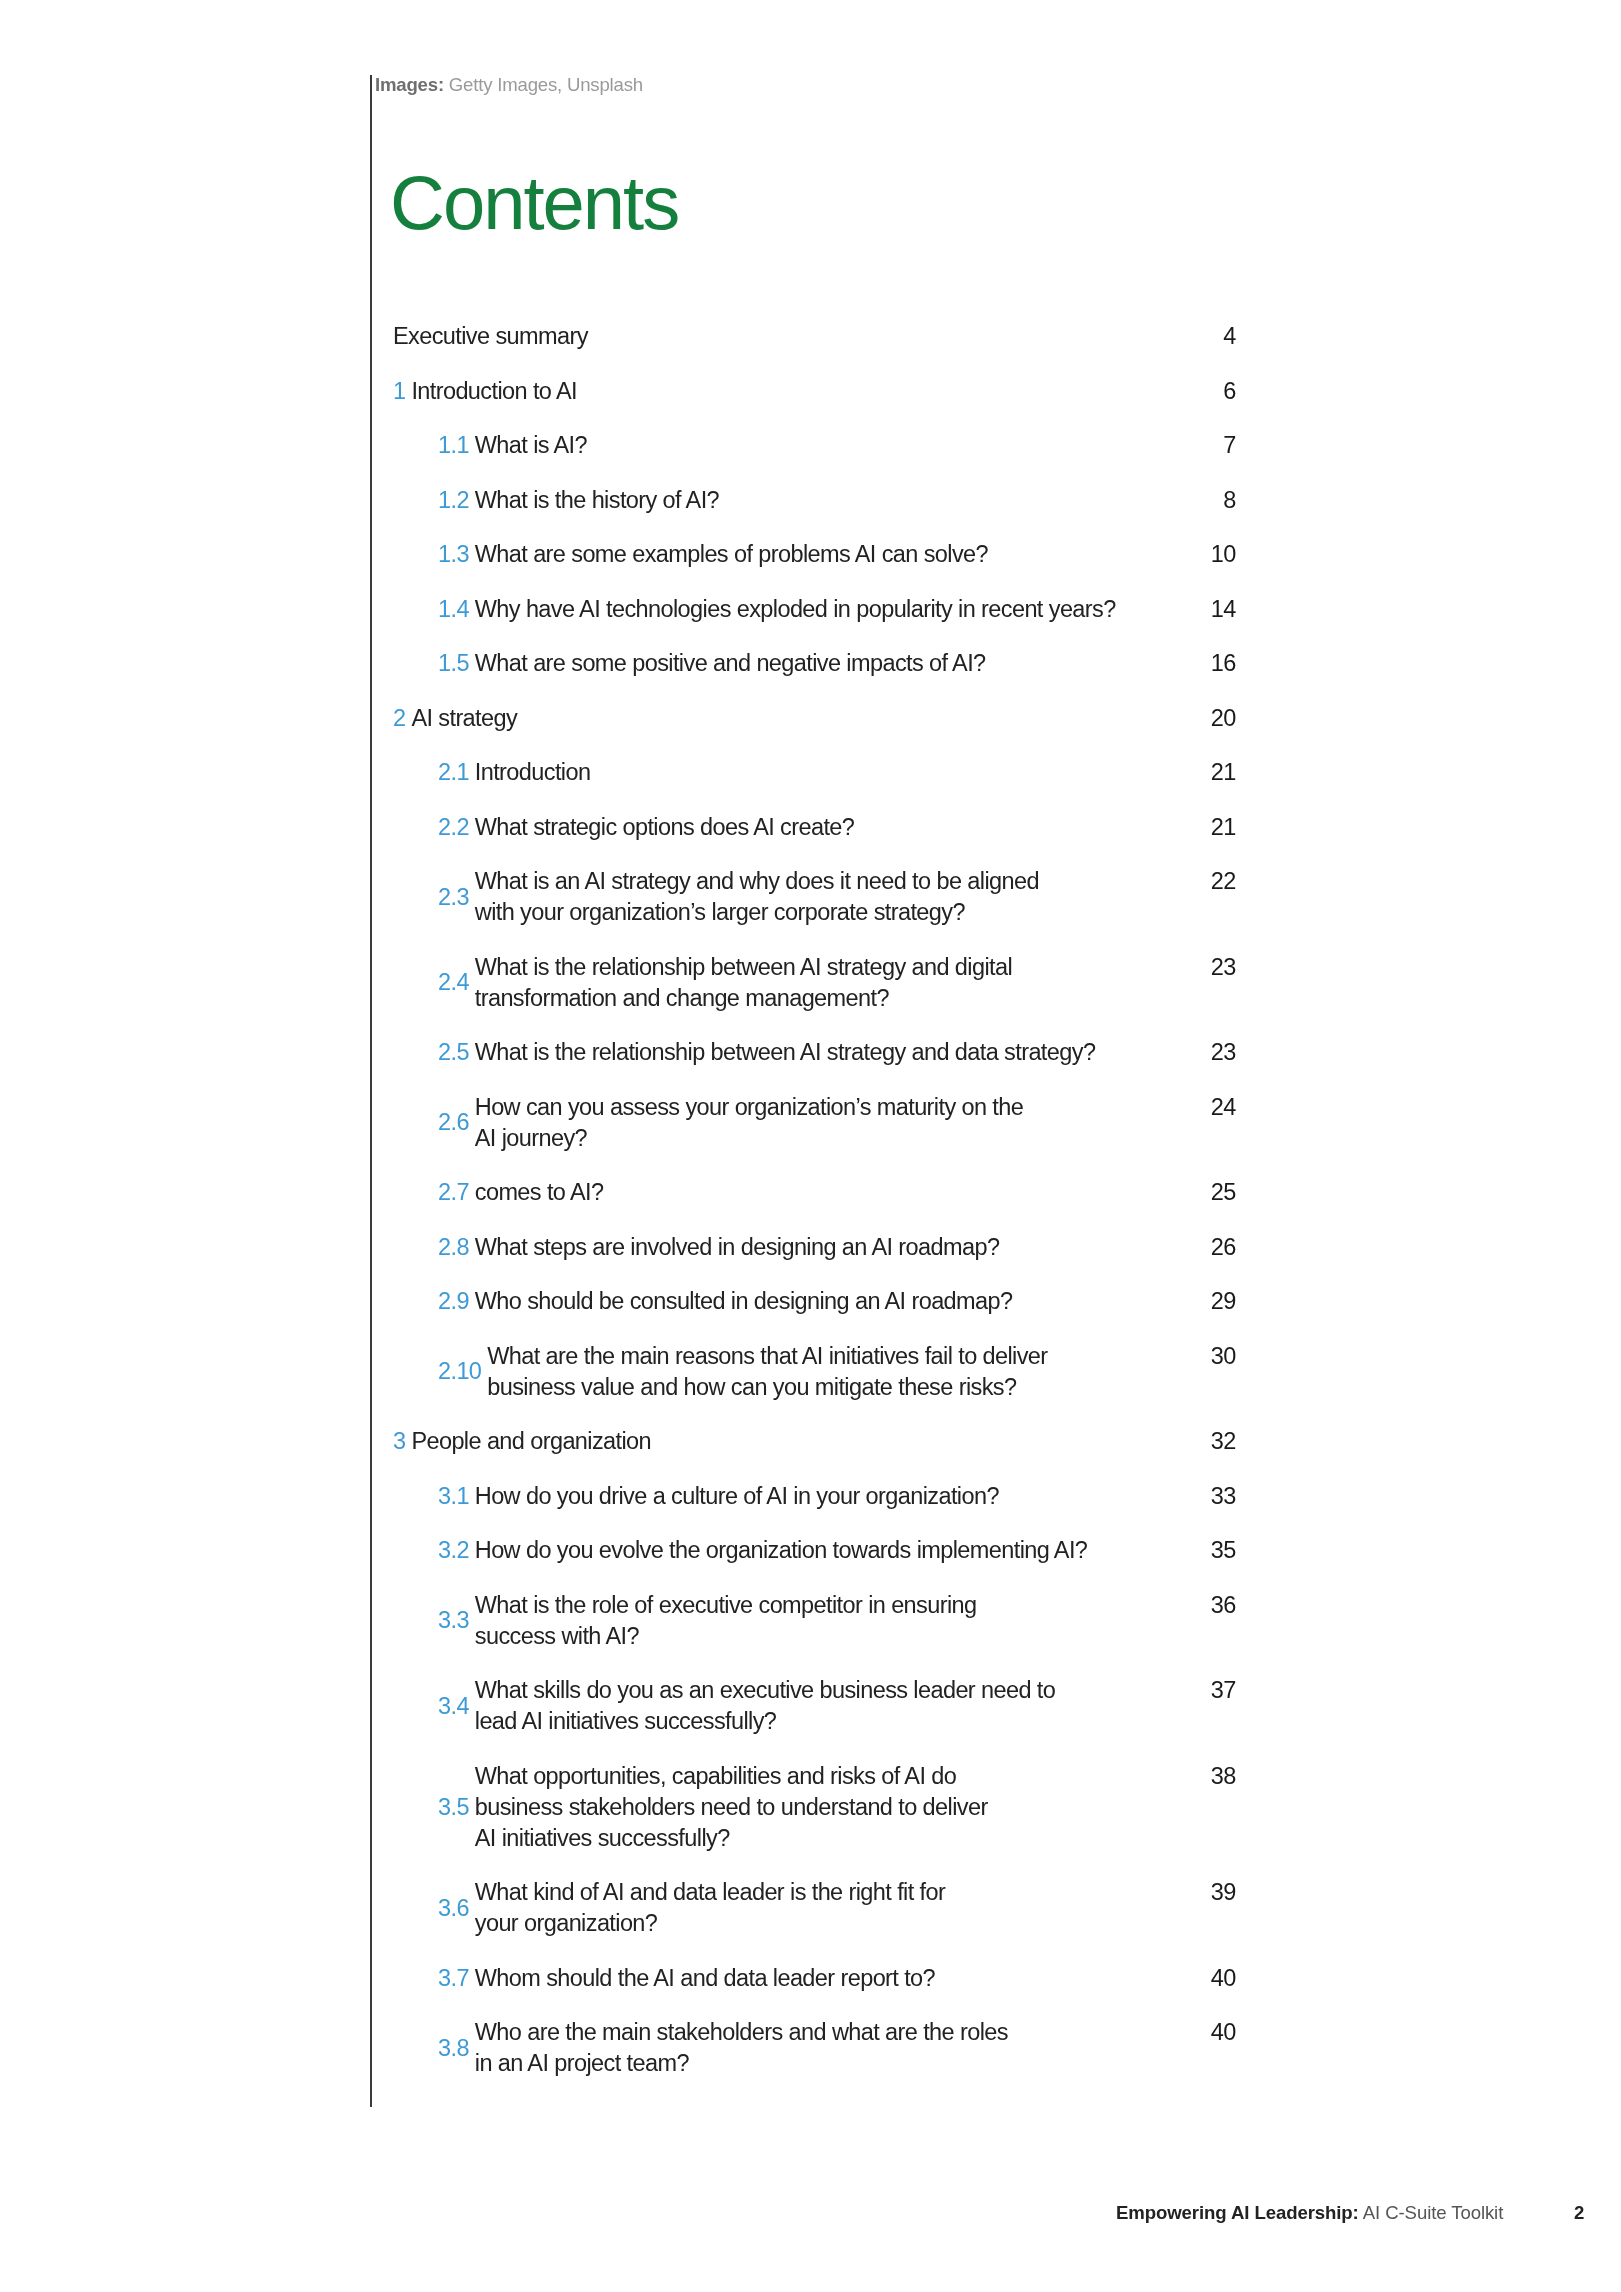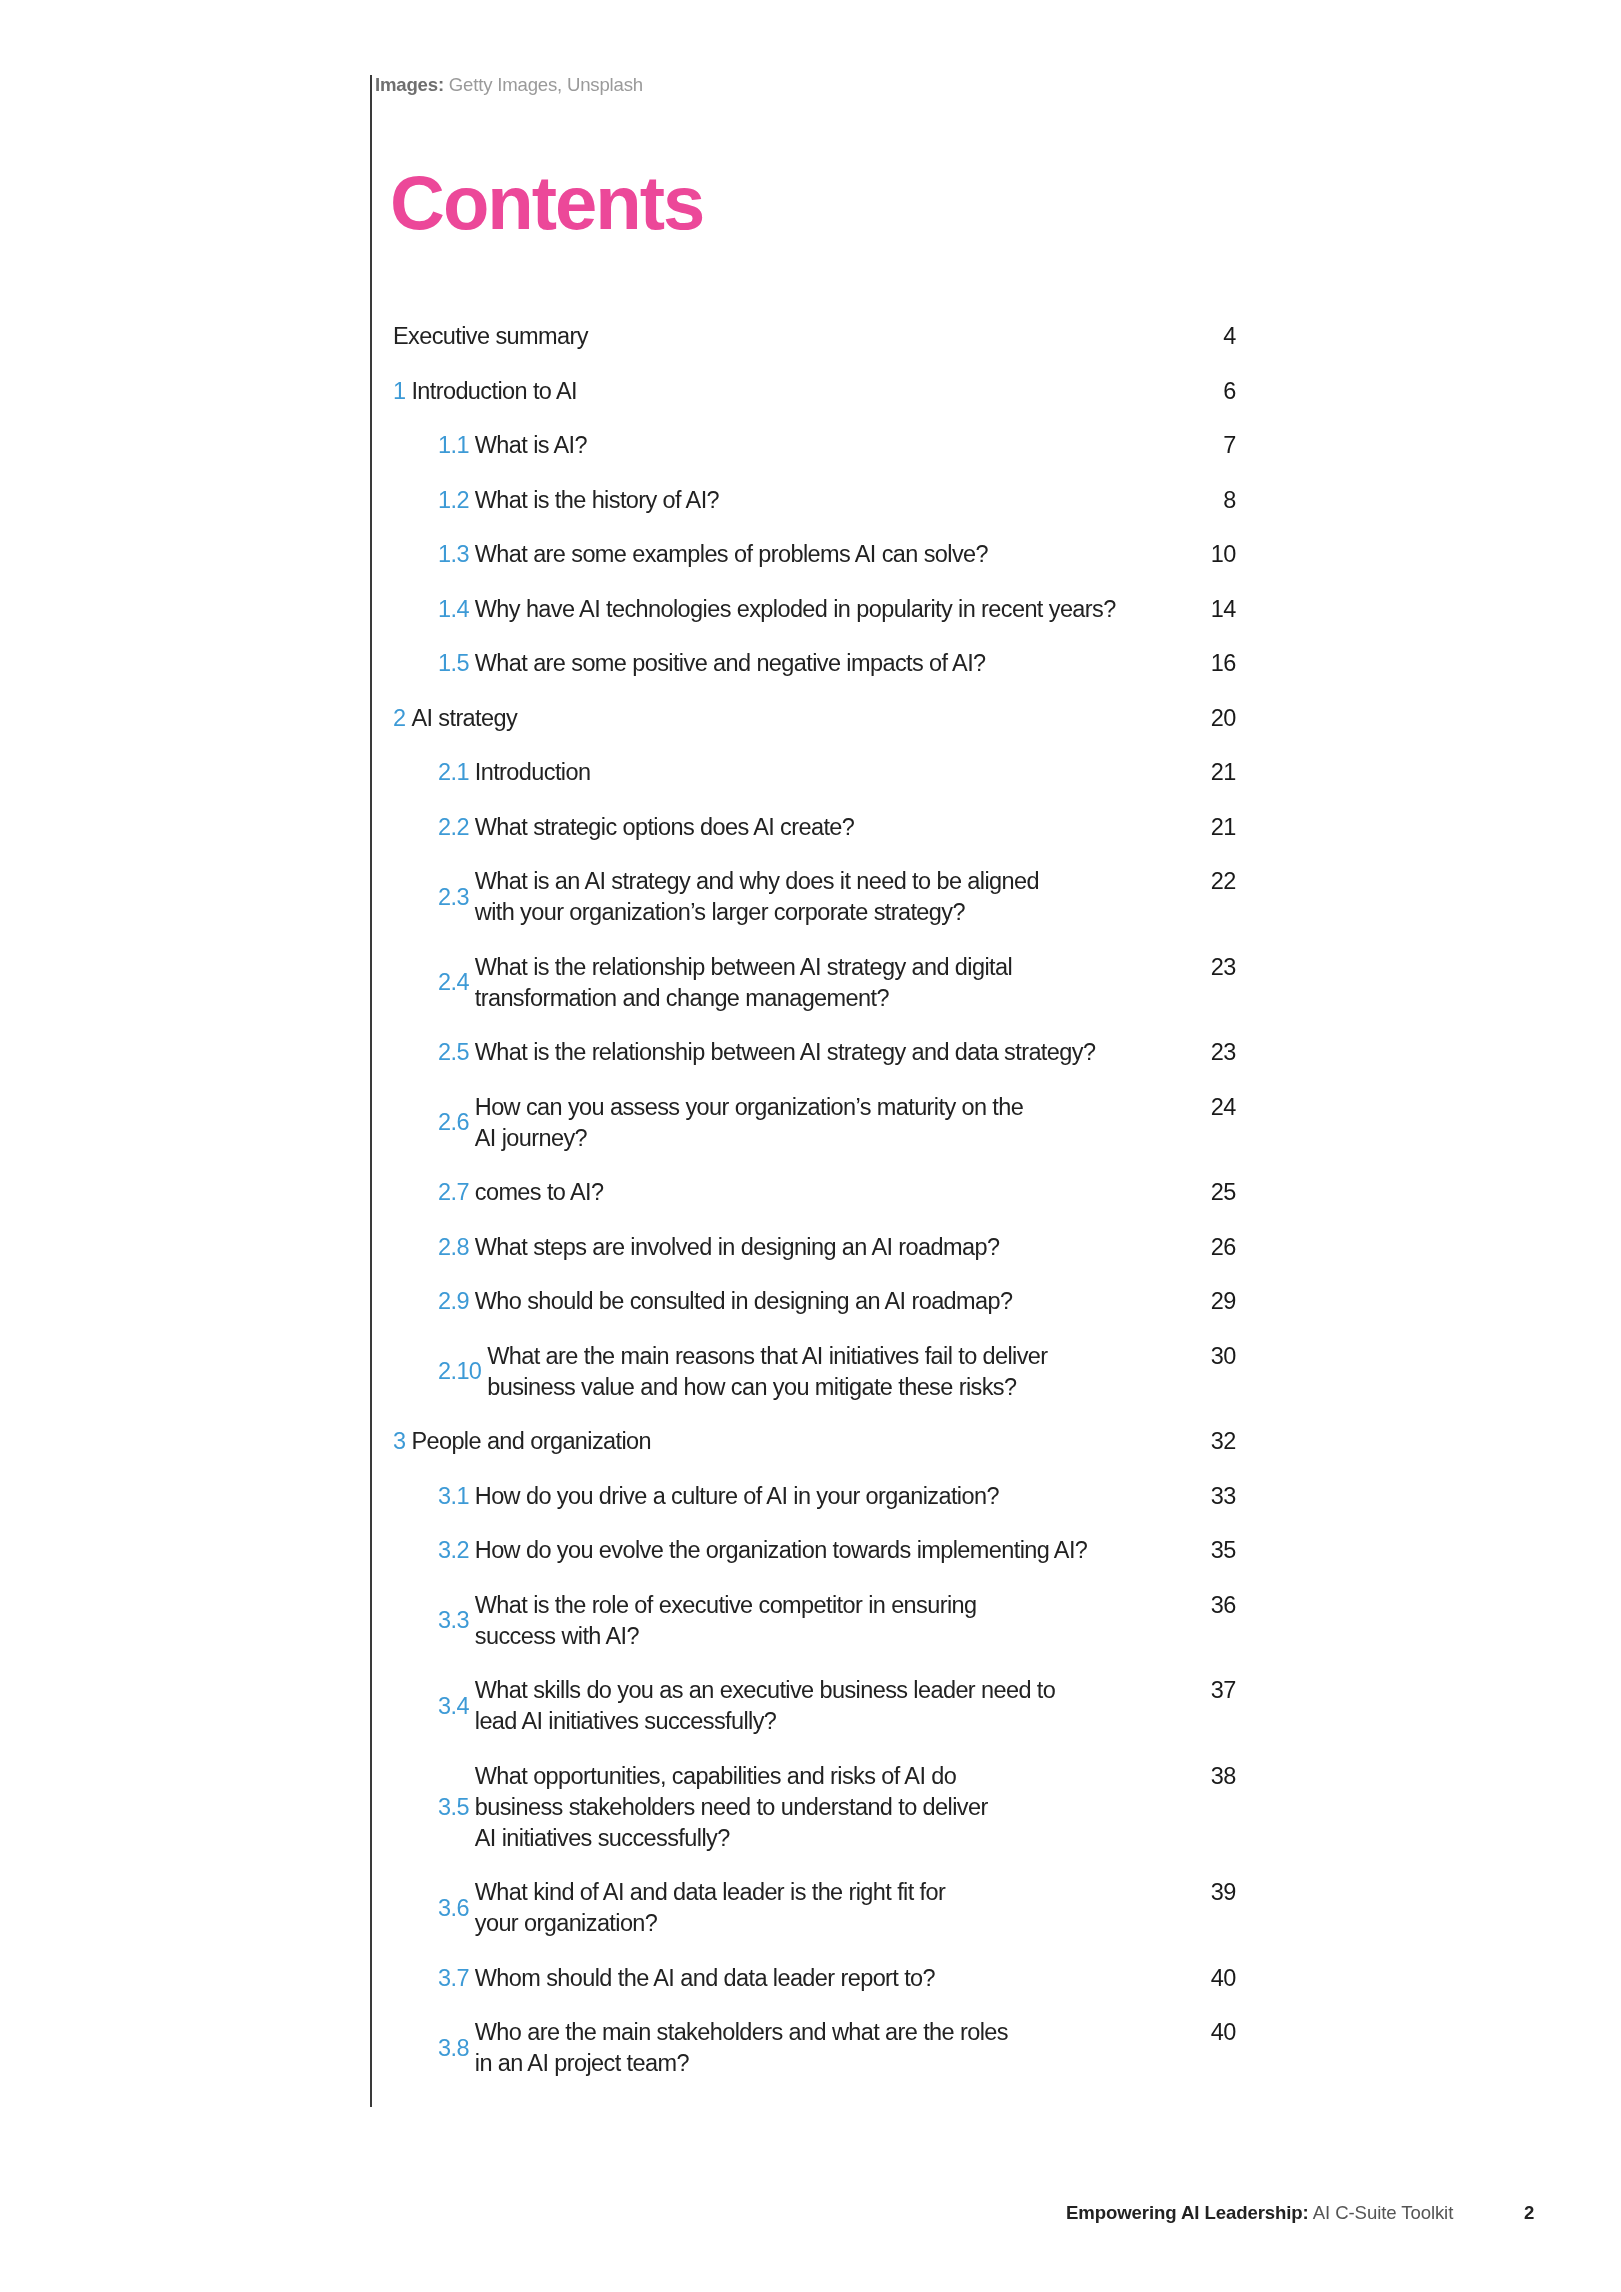--- a/index.html
+++ b/index.html
@@ -12,42 +12,42 @@
     position: absolute; left: 370px; top: 75px; width: 2px; height: 2032px;
     background: #3a3a3a;
   }
   .credit {
     position: absolute; left: 375px; top: 74px;
     font-size: 18.6px; line-height: 21.6px; color: #9a9a9a; letter-spacing: -0.2px;
   }
   .credit .lbl { color: #6f6f6f; font-weight: bold; }
   .title {
     position: absolute; left: 390px; top: 159px; margin: 0;
-    font-size: 76px; line-height: 88px; font-weight: bold; color: #ec4899;
+    font-size: 76px; line-height: 88px; font-weight: normal; color: #15803d;
     letter-spacing: -2px;
   }
   .toc {
     position: absolute; left: 393px; top: 321px; width: 843px;
     list-style: none; margin: 0; padding: 0;
   }
   .row {
     position: relative; display: flex; align-items: center;
     font-size: 23.5px; line-height: 31px; letter-spacing: -0.6px;
     margin-bottom: 23.5px; color: #222;
   }
   .row.sub { padding-left: 45px; }
   .num { color: #3d9ad6; margin-right: 5.9px; white-space: nowrap; }
   .txt { flex: 0 0 auto; }
   .txt .ln { display: block; white-space: nowrap; }
   .pg {
     position: absolute; right: 0; top: 0;
     text-align: right; color: #1a1a1a; letter-spacing: -0.4px;
   }
   .footer {
-    position: absolute; left: 1066px; top: 2202px;
+    position: absolute; left: 1116px; top: 2202px;
     font-size: 18.6px; line-height: 21.6px; color: #222; letter-spacing: -0.1px;
     white-space: nowrap;
   }
   .footer .strong { font-weight: bold; }
   .footer .light { color: #555; }
   .footer .page { position: absolute; left: 458px; top: 0; font-weight: bold; color: #222; }
 </style>
 </head>
 <body>
 

